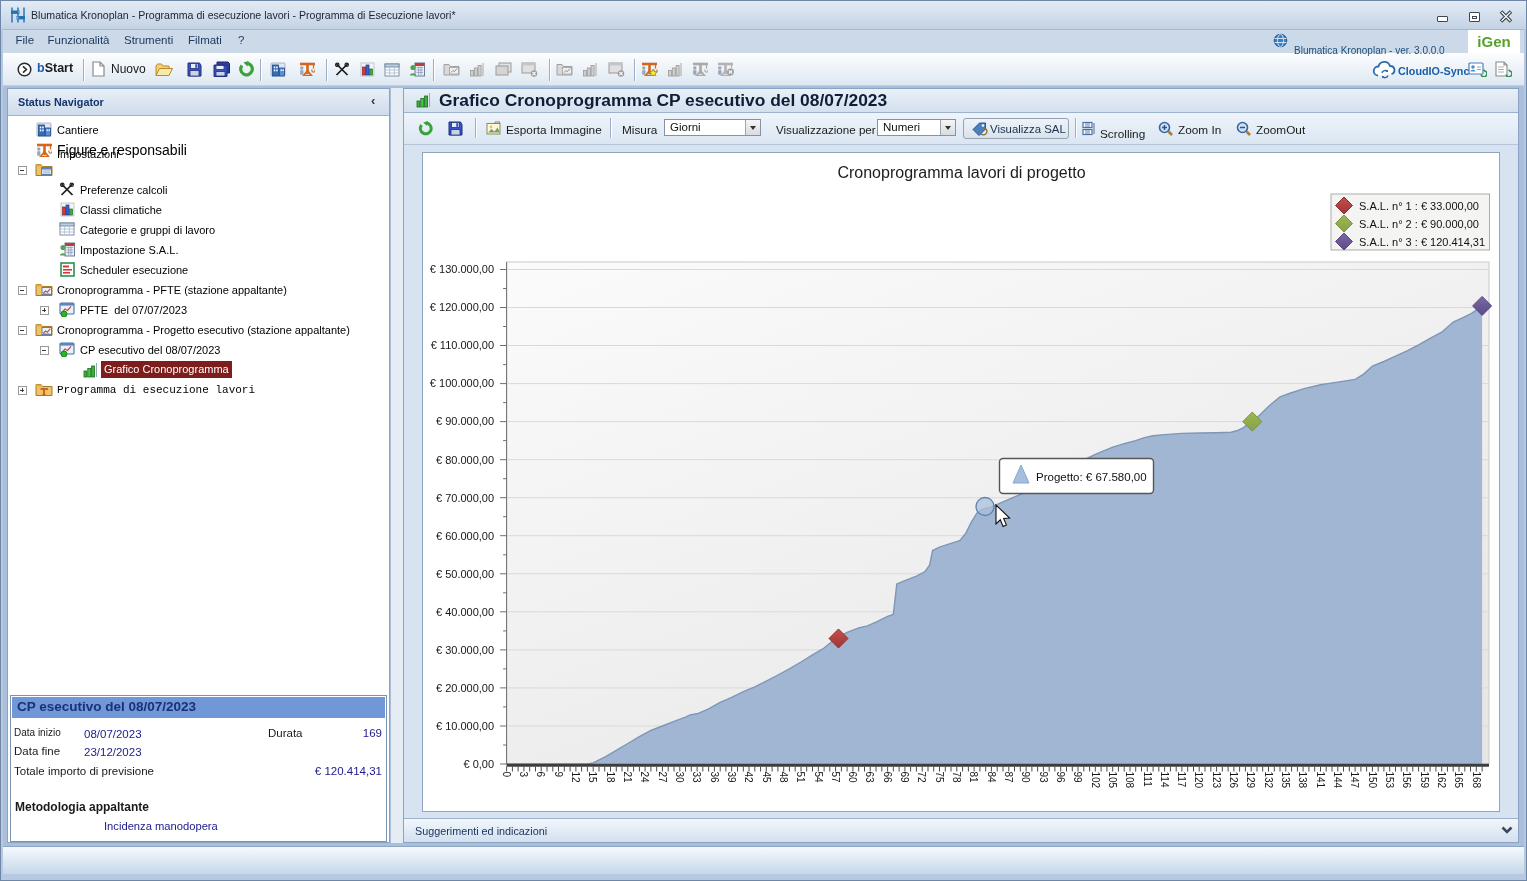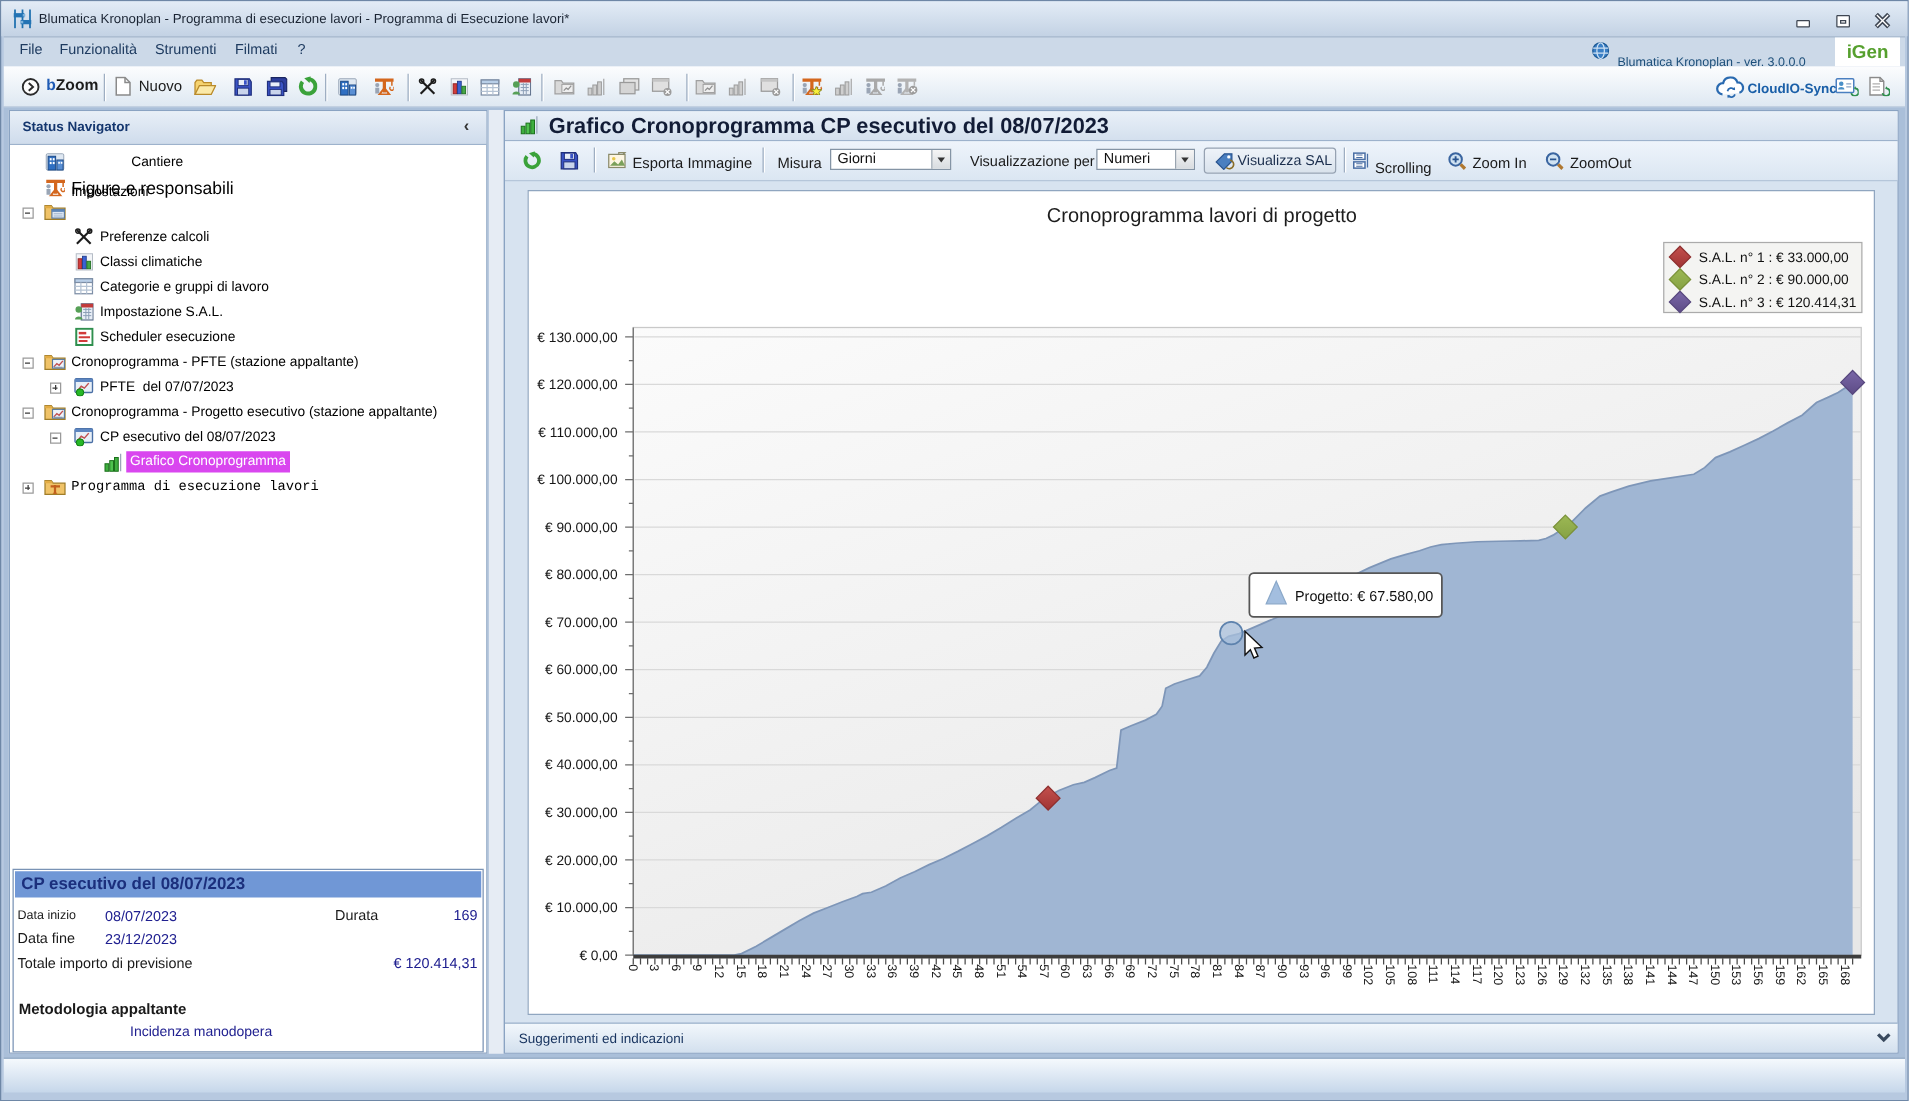--- a/index.html
+++ b/index.html
@@ -43,21 +43,21 @@
       <ellipse cx="7.5" cy="7.5" rx="3" ry="6.3" fill="none" stroke="#cfe2f4" stroke-width="1"></ellipse>
       <path d="M1.5 5.5 h12 M1.5 9.5 h12" stroke="#cfe2f4" stroke-width="1"></path>
     </svg></div>
 <div style="position:absolute;left:1294px;top:45px;font-size:10px;color:#1d4f7a;white-space:nowrap;">Blumatica Kronoplan - ver. 3.0.0.0</div>
 <div style="position:absolute;left:1468px;top:30px;width:52px;height:23px;background:#fff;text-align:center;font-size:15px;font-weight:bold;color:#56a02e;line-height:23px;">iGen</div>
 
 <div style="position:absolute;left:17px;top:62px;"><svg width="15" height="15" viewBox="0 0 15 15">
       <circle cx="7.5" cy="7.5" r="6.3" fill="#fdfdfd" stroke="#2b2b2b" stroke-width="1.5"></circle>
       <path d="M6 4.4 L9.4 7.5 L6 10.6" fill="none" stroke="#2b2b2b" stroke-width="1.6"></path>
     </svg></div>
-<div style="position:absolute;left:37px;top:61px;font-size:12.5px;font-weight:bold;white-space:nowrap;"><span style="color:#1f5bb5">b</span><span style="color:#1c1c1c">Zoom</span></div>
+<div style="position:absolute;left:37px;top:61px;font-size:12.5px;font-weight:bold;white-space:nowrap;"><span style="color:#1f5bb5">b</span><span style="color:#1c1c1c">Start</span></div>
 <div style="position:absolute;left:83px;top:59px;width:1px;height:22px;background:#9eaec2;box-shadow:1px 0 0 #fff;"></div>
 <div style="position:absolute;left:91px;top:61px;"><svg width="15" height="16" viewBox="0 0 15 16">
       <path d="M2 1 h7 l4 4 v10 h-11 Z" fill="#fff" stroke="#8a8a8a" stroke-width="1.2"></path>
       <path d="M9 1 v4 h4" fill="none" stroke="#8a8a8a" stroke-width="1.2"></path>
     </svg></div>
 <div style="position:absolute;left:111px;top:62px;font-size:12px;color:#1a1a1a;white-space:nowrap;">Nuovo</div>
 <div style="position:absolute;left:155px;top:63px;"><svg width="18" height="14" viewBox="0 0 18 14">
       <path d="M1 12.5 L1 3 l1.5-2 h4 l1.5 2 h6 v2.5" fill="#f6d370" stroke="#b98a2a" stroke-width="1"></path>
       <path d="M1 12.5 L4.5 5.5 h13 L14 12.5 Z" fill="#fbe9a8" stroke="#b98a2a" stroke-width="1"></path>
     </svg></div>
@@ -233,21 +233,21 @@
       <rect x="1" y="1" width="14" height="13" rx="1" fill="#dfe8f2" stroke="#9aa7b8" stroke-width="0.8"></rect>
       <rect x="2.5" y="3" width="6" height="11" fill="#2f6fc2" stroke="#1d4a87" stroke-width="0.8"></rect>
       <rect x="3.8" y="4.5" width="1.5" height="1.8" fill="#fff"></rect>
       <rect x="6.2" y="4.5" width="1.5" height="1.8" fill="#fff"></rect>
       <rect x="3.8" y="7.5" width="1.5" height="1.8" fill="#fff"></rect>
       <rect x="6.2" y="7.5" width="1.5" height="1.8" fill="#fff"></rect>
       <rect x="9.5" y="6" width="5" height="8" fill="#5a8fd4" stroke="#1d4a87" stroke-width="0.8"></rect>
       <rect x="10.6" y="7.5" width="1.3" height="1.5" fill="#fff"></rect>
       <rect x="12.6" y="7.5" width="1.3" height="1.5" fill="#fff"></rect>
     </svg></div>
-<div style="position:absolute;left:57px;top:122px;font-size:11px;color:#000;line-height:16px;white-space:nowrap;margin-left:48px;">Cantiere</div>
+<div style="position:absolute;left:57px;top:122px;font-size:11px;color:#000;line-height:16px;white-space:nowrap;">Cantiere</div>
 <div style="position:absolute;left:36px;top:142px;"><svg width="16" height="15" viewBox="0 0 16 15">
       <line x1="8.5" y1="3.5" x2="8.5" y2="13" stroke="#d4671e" stroke-width="2.6"></line>
       <line x1="1" y1="3" x2="16" y2="3" stroke="#d4671e" stroke-width="2.6"></line>
       <line x1="14.5" y1="4" x2="14.5" y2="7.5" stroke="#d4671e" stroke-width="1.2"></line>
       <path d="M13.3 8.5 a1.6 1.6 0 1 0 2.4 0" fill="none" stroke="#d4671e" stroke-width="1.1"></path>
       <path d="M4.5 14.5 L8.5 9.5 L12.5 14.5 Z" fill="none" stroke="#d4671e" stroke-width="1.6"></path>
       <circle cx="2.8" cy="7" r="1.7" fill="#9aa5b5"></circle>
       <path d="M1.2 9.2 h3.2 v4.5 h-3.2 Z" fill="#9aa5b5"></path>
     </svg></div>
 <div style="position:absolute;left:57px;top:142px;font-size:14px;color:#000;line-height:16px;white-space:nowrap;">Figure e responsabili</div>
@@ -341,21 +341,21 @@
       <path d="M3 10.5 l3-3.5 l2.5 1.5 l3.5-4" stroke="#c05050" stroke-width="1.2" fill="none"></path>
       <circle cx="5" cy="12" r="3" fill="#27b827" stroke="#0f7a0f" stroke-width="0.8"></circle>
     </svg></div>
 <div style="position:absolute;left:80px;top:342px;font-size:11px;color:#000;line-height:16px;white-space:nowrap;">CP esecutivo del 08/07/2023</div>
 <div style="position:absolute;left:83px;top:362px;"><svg width="16" height="16" viewBox="0 0 16 16">
       <line x1="13.5" y1="1" x2="13.5" y2="15" stroke="#9aa7b8"></line>
       <rect x="1" y="9" width="3" height="6" fill="#3fae3f" stroke="#1b701b" stroke-width="0.8"></rect>
       <rect x="4.8" y="6.5" width="3" height="8.5" fill="#4ec24e" stroke="#1b701b" stroke-width="0.8"></rect>
       <rect x="8.6" y="4" width="3" height="11" fill="#3fae3f" stroke="#1b701b" stroke-width="0.8"></rect>
     </svg></div>
-<div style="position:absolute;left:101px;top:361px;height:17px;background:#d946ef;color:#fff;font-size:11px;line-height:17px;padding:0 3px;white-space:nowrap;">Grafico Cronoprogramma</div>
+<div style="position:absolute;left:101px;top:361px;height:17px;background:#7f1d1d;color:#fff;font-size:11px;line-height:17px;padding:0 3px;white-space:nowrap;">Grafico Cronoprogramma</div>
 <div style="position:absolute;left:17.5px;top:385.5px;width:9px;height:9px;background:#fff;border:1px solid #9a9a9a;">
     <i style="position:absolute;left:1.5px;top:3px;width:4px;height:1px;background:#3a3a3a;"></i>
     <i style="position:absolute;left:3px;top:1.5px;width:1px;height:4px;background:#3a3a3a;"></i>
   </div>
 <div style="position:absolute;left:35px;top:382px;"><svg width="18" height="14" viewBox="0 0 18 14">
       <path d="M1 2.5 h5 l1.5 2 h9.5 v9 h-16 Z" fill="#f0c368" stroke="#a07d28"></path>
       <path d="M1 2.5 h5 l1.5 2 h-6.5 Z" fill="#e2ac45"></path>
       <g stroke="#c2601d" stroke-width="1.8">
         <line x1="9" y1="6" x2="9" y2="13"></line>
         <line x1="5.5" y1="7" x2="13" y2="7"></line>

